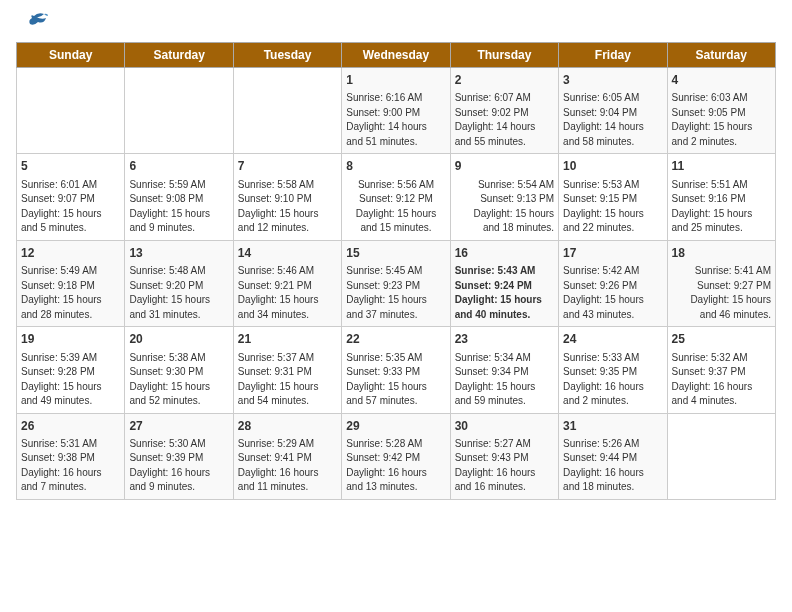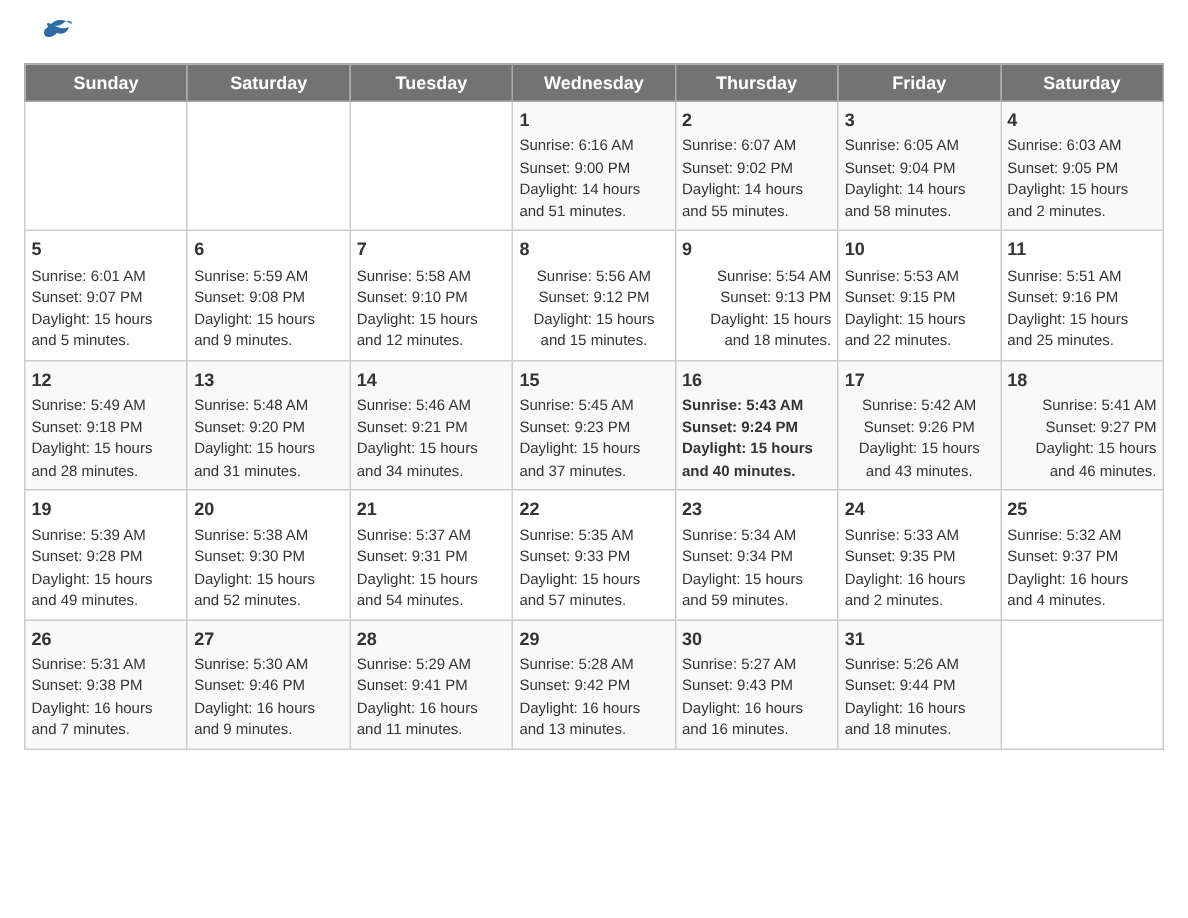--- a/index.html
+++ b/index.html
@@ -42,21 +42,21 @@
       font-size: 15px;
       color: #333;
     }
     .calendar {
       width: 100%;
       border-collapse: collapse;
       margin-top: 8px;
       font-size: 10.5px;
     }
     .calendar thead tr th {
-      background-color: #737373;
+      background-color: #a16207;
       color: #fff;
       padding: 5px 4px;
       font-size: 12px;
       font-weight: bold;
       border: 1px solid #aaa;
       text-align: center;
     }
     .calendar tbody tr td {
       vertical-align: top;
       border: 1px solid #ccc;
@@ -233,21 +233,21 @@
         </td>
         <td>
           <span class="day-number">16</span>
           <div class="day-info" style="white-space: pre-line; font-weight: bold;">Sunrise: 5:43 AM
 Sunset: 9:24 PM
 Daylight: 15 hours
 and 40 minutes.</div>
         </td>
         <td>
           <span class="day-number">17</span>
-          <div class="day-info" style="white-space: pre-line; text-align: center;">Sunrise: 5:42 AM
+          <div class="day-info" style="white-space: pre-line;">Sunrise: 5:42 AM
 Sunset: 9:26 PM
 Daylight: 15 hours
 and 43 minutes.</div>
         </td>
         <td>
           <span class="day-number">18</span>
           <div class="day-info" style="white-space: pre-line; text-align: right;">Sunrise: 5:41 AM
 Sunset: 9:27 PM
 Daylight: 15 hours
 and 46 minutes.</div>
@@ -308,21 +308,21 @@
         <td>
           <span class="day-number">26</span>
           <div class="day-info" style="white-space: pre-line;">Sunrise: 5:31 AM
 Sunset: 9:38 PM
 Daylight: 16 hours
 and 7 minutes.</div>
         </td>
         <td>
           <span class="day-number">27</span>
           <div class="day-info" style="white-space: pre-line;">Sunrise: 5:30 AM
-Sunset: 9:46 PM
+Sunset: 9:39 PM
 Daylight: 16 hours
 and 9 minutes.</div>
         </td>
         <td>
           <span class="day-number">28</span>
           <div class="day-info" style="white-space: pre-line;">Sunrise: 5:29 AM
 Sunset: 9:41 PM
 Daylight: 16 hours
 and 11 minutes.</div>
         </td>

